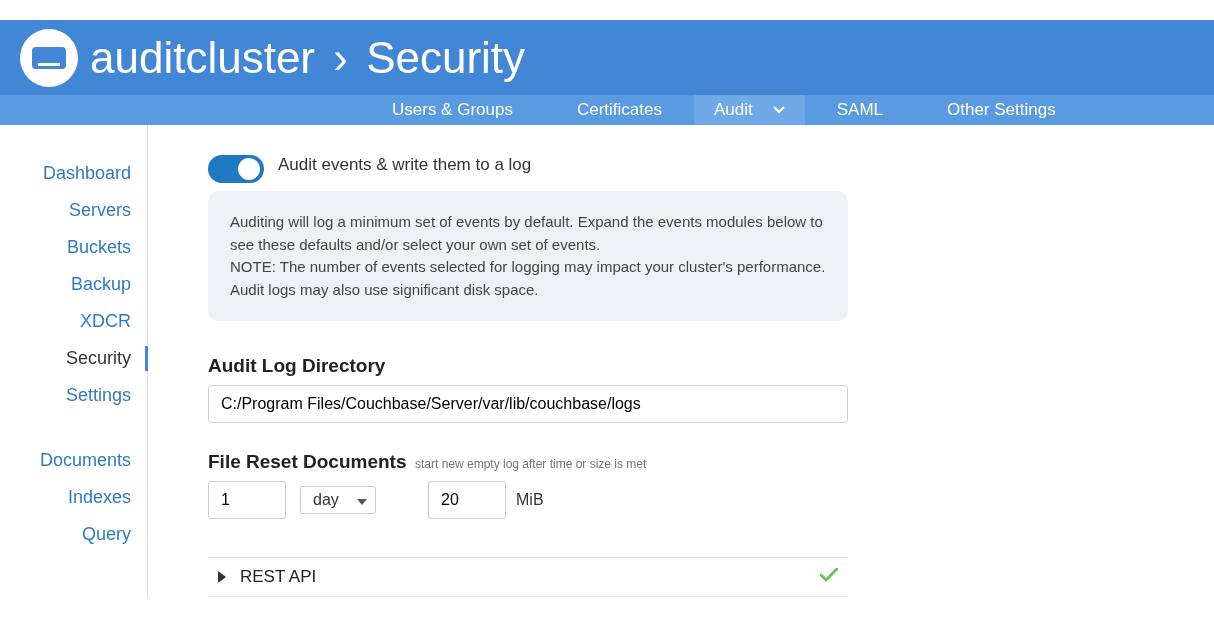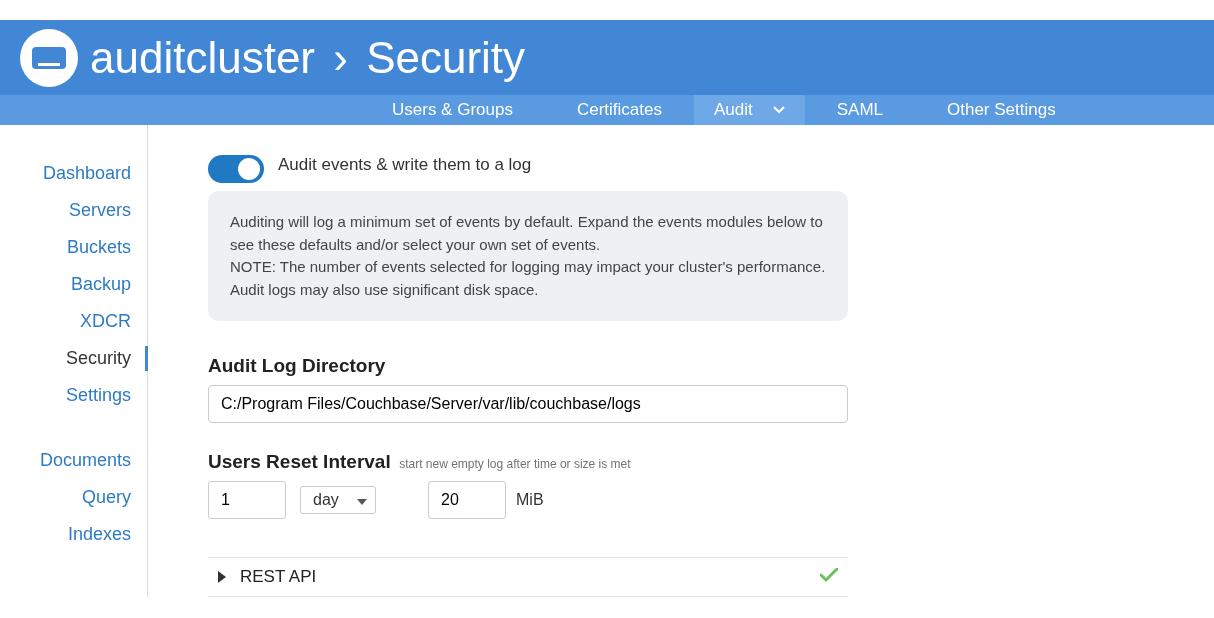--- a/index.html
+++ b/index.html
@@ -252,42 +252,42 @@
       <div class="nav-item">Dashboard</div>
       <div class="nav-item">Servers</div>
       <div class="nav-item">Buckets</div>
       <div class="nav-item">Backup</div>
       <div class="nav-item">XDCR</div>
       <div class="nav-item active">Security</div>
       <div class="nav-item">Settings</div>
     </div>
     <div class="nav-group">
       <div class="nav-item">Documents</div>
+      <div class="nav-item">Indexes</div>
       <div class="nav-item">Query</div>
-      <div class="nav-item">Indexes</div>
     </div>
   </div>
 
   <div class="main">
     
     <div class="toggle-row">
       <div class="toggle">
         <div class="toggle-knob"></div>
       </div>
       <span class="toggle-label">Audit events &amp; write them to a log</span>
     </div>
     
     <div class="info-box" id="info-box-text">Auditing will log a minimum set of events by default. Expand the events modules below to see these defaults and/or select your own set of events.<br>NOTE: The number of events selected for logging may impact your cluster's performance. Audit logs may also use significant disk space.</div>
     
     <div class="section-label">Audit Log Directory</div>
     <input class="text-input" value="C:/Program Files/Couchbase/Server/var/lib/couchbase/logs" style="">
     
     <div class="reset-block">
       <div class="reset-header">
-        <span class="reset-title">Users Reset Interval</span>
+        <span class="reset-title">File Reset Documents</span>
         <span class="reset-hint">start new empty log after time or size is met</span>
       </div>
       <div class="reset-row">
         <input class="small-input" value="1" style="">
         <div class="unit-select">
           <span>day</span>
           <span class="caret-down">
             <svg width="10" height="6" viewBox="0 0 10 6">
                 <path d="M0 0 L5 6 L10 0 Z" fill="#555"></path>
               </svg>

